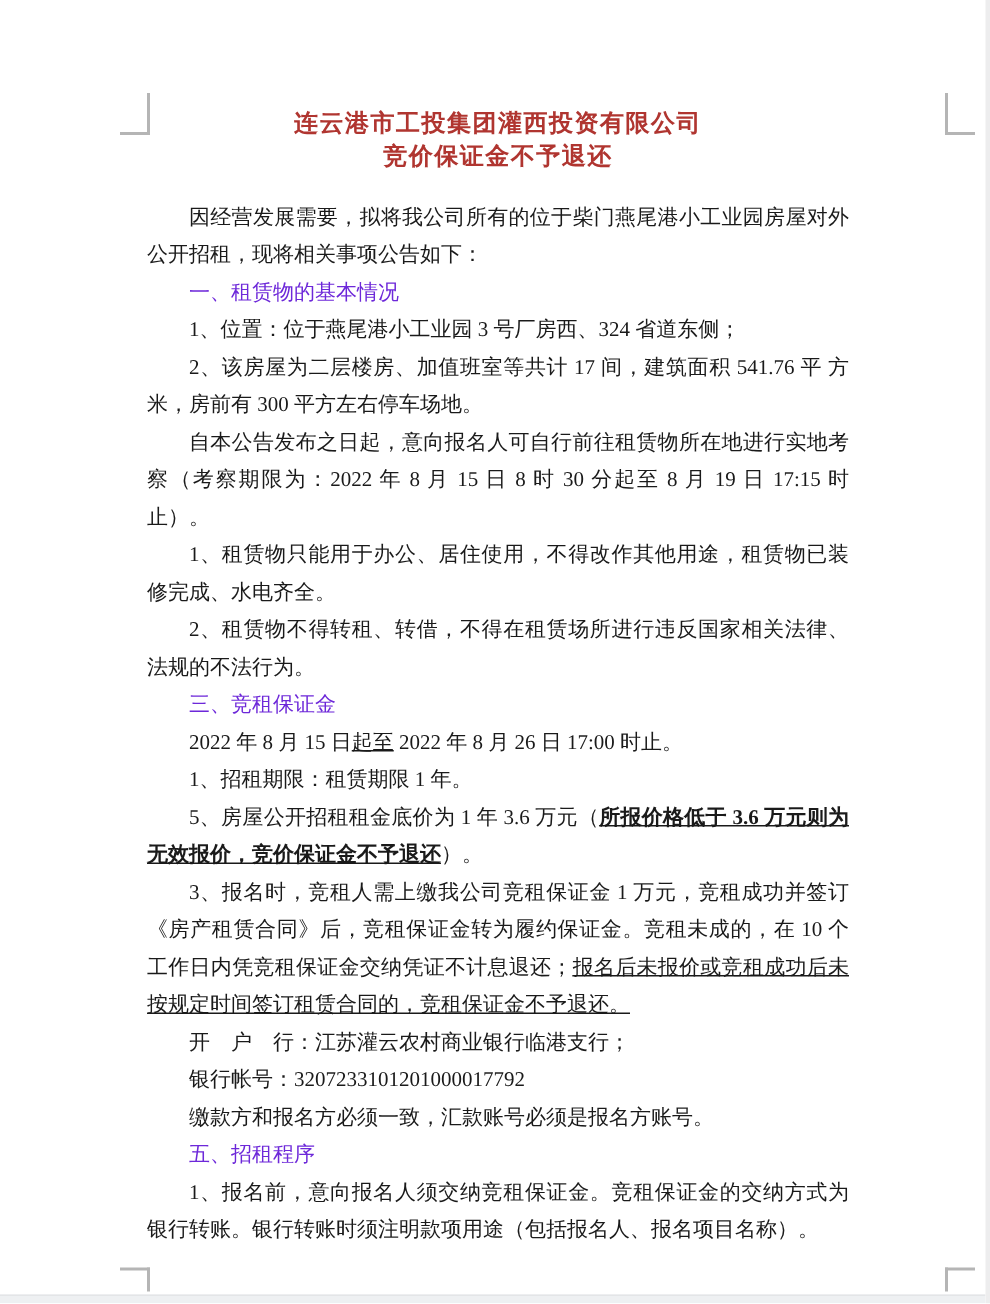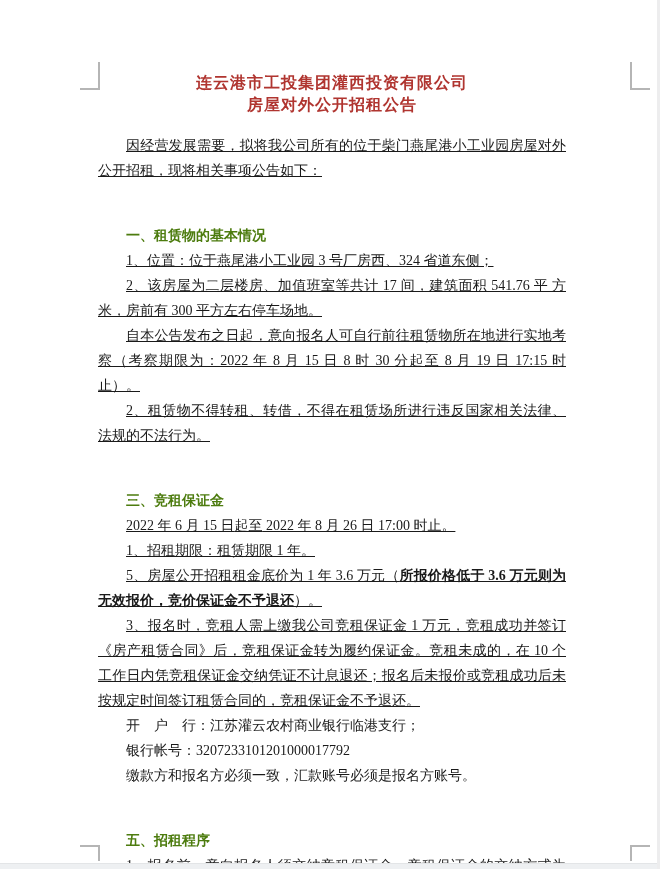--- a/index.html
+++ b/index.html
@@ -50,54 +50,54 @@
     color: #b03530;
     letter-spacing: 1px;
   }
   .body-text { margin-top: 17px; }
   p.para, p.heading, p.payline {
     margin: 0;
     font-size: 14px;
     line-height: 25px;
     text-indent: 2em;
   }
-  p.para { text-align: justify; text-decoration: underline; }
+  p.para { text-align: justify; }
   p.heading {
-    font-weight: bold;
-    color: #4d7c0f;
-    margin-top: 40px;
+    font-weight: normal;
+    color: #6d28d9;
   }
   .u  { text-decoration: underline; }
   .bu { font-weight: bold; text-decoration: underline; }
 </style>
 </head>
 <body>
 
 <div class="page">
   <div class="corner tl"></div>
   <div class="corner tr"></div>
   <div class="corner bl"></div>
   <div class="corner br"></div>
 
   <div class="content">
     <h1 class="title">连云港市工投集团灌西投资有限公司</h1>
-    <h1 class="title">房屋对外公开招租公告</h1>
+    <h1 class="title">竞价保证金不予退还</h1>
 
     <div class="body-text">
       <p class="para">因经营发展需要，拟将我公司所有的位于柴门燕尾港小工业园房屋对外公开招租，现将相关事项公告如下：</p>
 
       <p class="heading">一、租赁物的基本情况</p>
       <p class="para">1、位置：位于燕尾港小工业园 3 号厂房西、324 省道东侧；</p>
       <p class="para">2、该房屋为二层楼房、加值班室等共计 17 间，建筑面积 541.76 平 方米，房前有 300 平方左右停车场地。</p>
       <p class="para">自本公告发布之日起，意向报名人可自行前往租赁物所在地进行实地考察（考察期限为：2022 年 8 月 15 日 8 时 30 分起至 8 月 19 日 17:15 时止）。</p>
 
+      <p class="para">1、租赁物只能用于办公、居住使用，不得改作其他用途，租赁物已装修完成、水电齐全。</p>
       <p class="para">2、租赁物不得转租、转借，不得在租赁场所进行违反国家相关法律、法规的不法行为。</p>
 
       <p class="heading">三、竞租保证金</p>
-      <p class="para"><span>2022 年 6 月 15 日</span><span class="u">起至</span><span> 2022 年 8 月 26 日 17:00 时止。</span></p>
+      <p class="para"><span>2022 年 8 月 15 日</span><span class="u">起至</span><span> 2022 年 8 月 26 日 17:00 时止。</span></p>
 
       <p class="para">1、招租期限：租赁期限 1 年。</p>
       <p class="para"><span>5、房屋公开招租租金底价为 1 年 3.6 万元（</span><span class="bu">所报价格低于 3.6 万元则为无效报价，竞价保证金不予退还</span><span>）。</span></p>
       <p class="para"><span>3、报名时，竞租人需上缴我公司竞租保证金 1 万元，竞租成功并签订《房产租赁合同》后，竞租保证金转为履约保证金。竞租未成的，在 10 个工作日内凭竞租保证金交纳凭证不计息退还；</span><span class="u">报名后未报价或竞租成功后未按规定时间签订租赁合同的，竞租保证金不予退还。</span></p>
 
       <p class="payline"><span>开　户　行：</span><span>江苏灌云农村商业银行临港支行；</span></p>
       <p class="payline"><span>银行帐号：</span><span>3207233101201000017792</span></p>
       <p class="payline">缴款方和报名方必须一致，汇款账号必须是报名方账号。</p>
 
       <p class="heading">五、招租程序</p>

